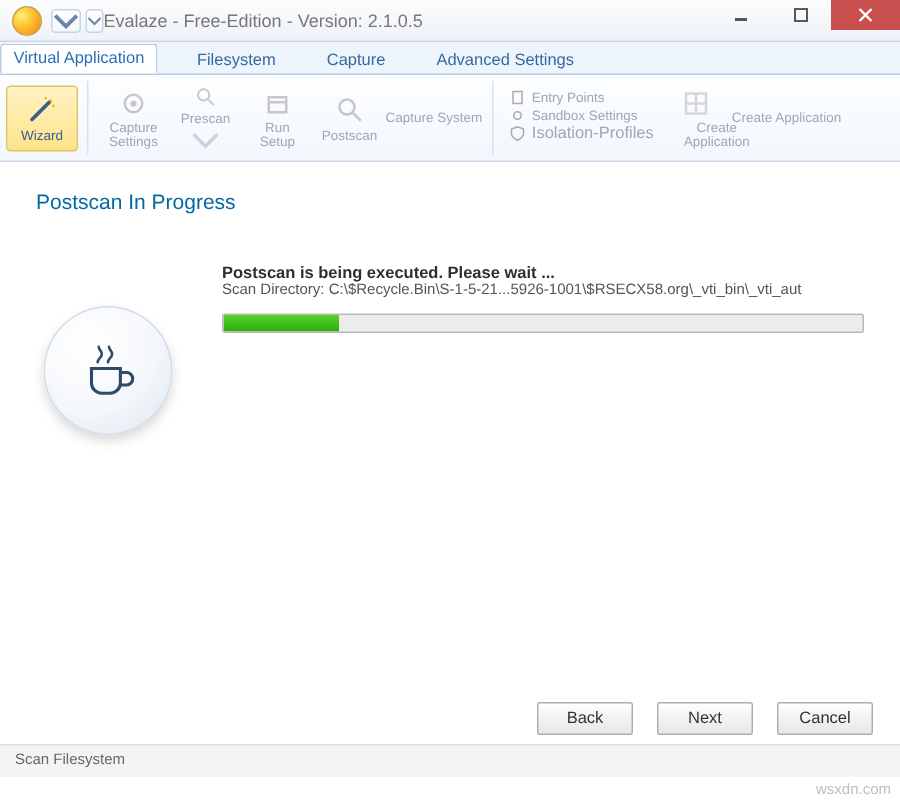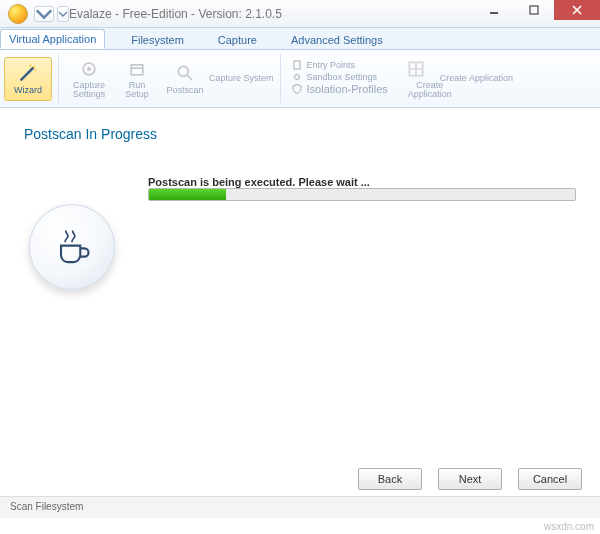--- a/index.html
+++ b/index.html
@@ -184,20 +184,30 @@
 
   <div class="rgroup">
     <div class="btns">
       <div class="rbtn">
         <svg viewBox="0 0 24 24">
             <circle cx="12" cy="12" r="7" fill="none" stroke="#888" stroke-width="2"></circle>
             <circle cx="12" cy="12" r="2.5" fill="#888"></circle>
           </svg>
         <span style="white-space:pre-line; text-align:center; line-height:1;">Capture
 Settings</span>
+      </div>
+      <div class="rbtn">
+        <svg viewBox="0 0 24 24">
+            <circle cx="10" cy="10" r="6" fill="none" stroke="#888" stroke-width="2"></circle>
+            <path d="M15 15 L21 21" stroke="#888" stroke-width="2"></path>
+          </svg>
+        <span>Prescan</span>
+        <svg viewBox="0 0 10 6" width="8" height="5">
+            <path d="M1 1 L5 5 L9 1" fill="none" stroke="#9aa8ba" stroke-width="1.2"></path>
+          </svg>
       </div>
       <div class="rbtn">
         <svg viewBox="0 0 24 24">
             <rect x="5" y="7" width="14" height="12" fill="none" stroke="#888" stroke-width="2"></rect>
             <path d="M5 11 H19" stroke="#888" stroke-width="2"></path>
           </svg>
         <span style="white-space:pre-line; text-align:center; line-height:1;">Run
 Setup</span>
       </div>
       <div class="rbtn">
@@ -257,20 +267,25 @@
           <path d="M16 30 h28 v14 a10 10 0 0 1 -10 10 h-8 a10 10 0 0 1 -10 -10 z" fill="none" stroke="#2f4a6e" stroke-width="3"></path>
           <path d="M44 34 h6 a6 6 0 0 1 0 12 h-6" fill="none" stroke="#2f4a6e" stroke-width="3"></path>
           <path d="M22 24 c0 -4 4 -4 4 -8 c0 -3 -3 -4 -3 -7" fill="none" stroke="#2f4a6e" stroke-width="2.5" stroke-linecap="round"></path>
           <path d="M32 24 c0 -4 4 -4 4 -8 c0 -3 -3 -4 -3 -7" fill="none" stroke="#2f4a6e" stroke-width="2.5" stroke-linecap="round"></path>
         </svg>
       </div>
     </div>
 
     <div class="rightcol">
       <div class="execmsg">Postscan is being executed. Please wait ...</div>
+      <div class="scanline">
+        <span>Scan Directory:</span>
+        <span> </span>
+        <span>C:\$Recycle.Bin\S-1-5-21...5926-1001\$RSECX58.org\_vti_bin\_vti_aut</span>
+      </div>
       <div class="progress">
         <div class="progress-fill" style="height:100%;background:linear-gradient(#59d330,#2faa08);width:18%"></div>
       </div>
     </div>
   </div>
 </div>
 
 <div class="btnbar">
   <div class="pbtn">
       <span>Back</span>

